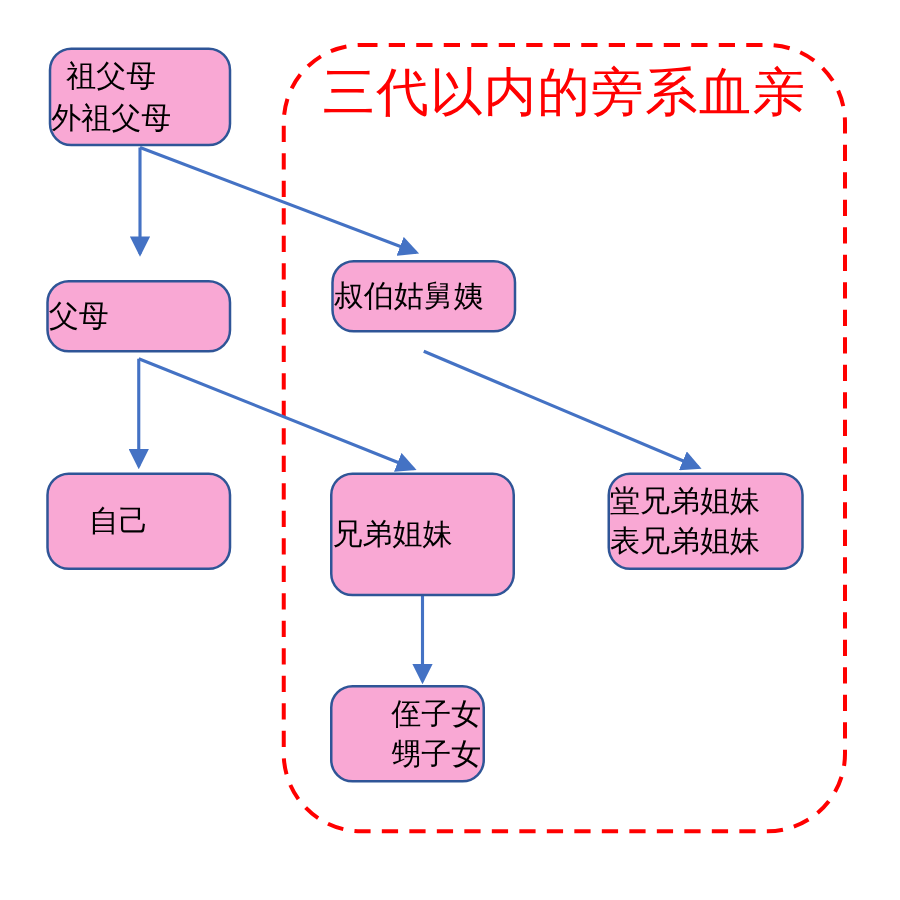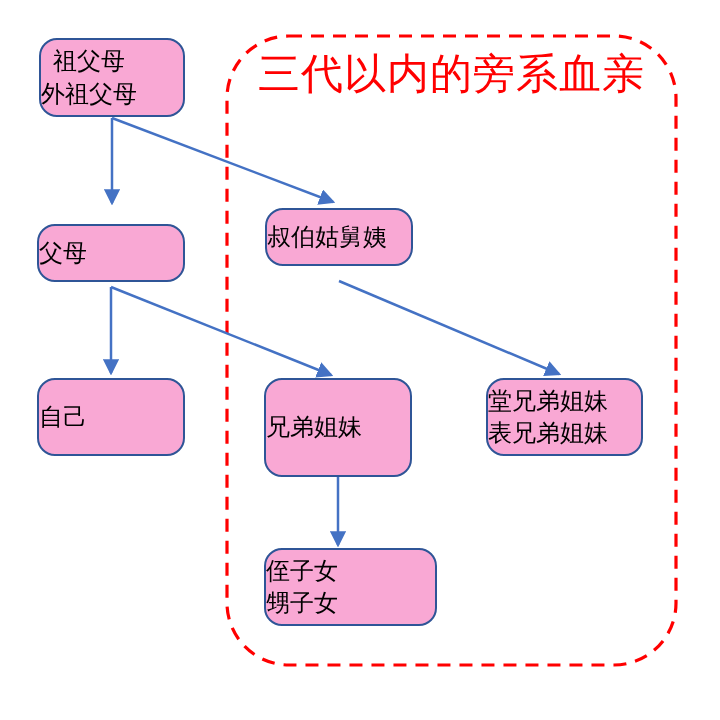--- a/index.html
+++ b/index.html
@@ -33,24 +33,24 @@
     justify-content: flex-start;
     text-align: center;
     color: #000000;
     font-size: 24px;
     line-height: 1.35;
     white-space: pre-line;
   }
   .node-grandparents   { left: 39px;  top: 38px;  width: 146px; height: 79px; }
   .node-parents        { left: 37px;  top: 208px; width: 148px; height: 58px; margin-top: 16px; }
   .node-uncles-aunts   { left: 265px; top: 208px; width: 148px; height: 58px; }
-  .node-self           { left: 37px;  top: 378px; width: 148px; height: 78px; }
+  .node-self           { left: 37px;  top: 378px; width: 148px; height: 78px; padding-left: 32px; }
   .node-siblings       { left: 264px; top: 378px; width: 148px; height: 99px; }
   .node-cousins        { left: 486px; top: 378px; width: 157px; height: 78px; }
-  .node-nephews-nieces { left: 264px; top: 548px; width: 173px; height: 78px; }
+  .node-nephews-nieces { left: 264px; top: 548px; width: 124px; height: 78px; padding-left: 47px; }
   .diagram-title {
     position: absolute;
     left: 227px;
     top: 48px;
     width: 449px;
     height: 52px;
     line-height: 52px;
     text-align: center;
     color: #FF0000;
     font-size: 42px;

